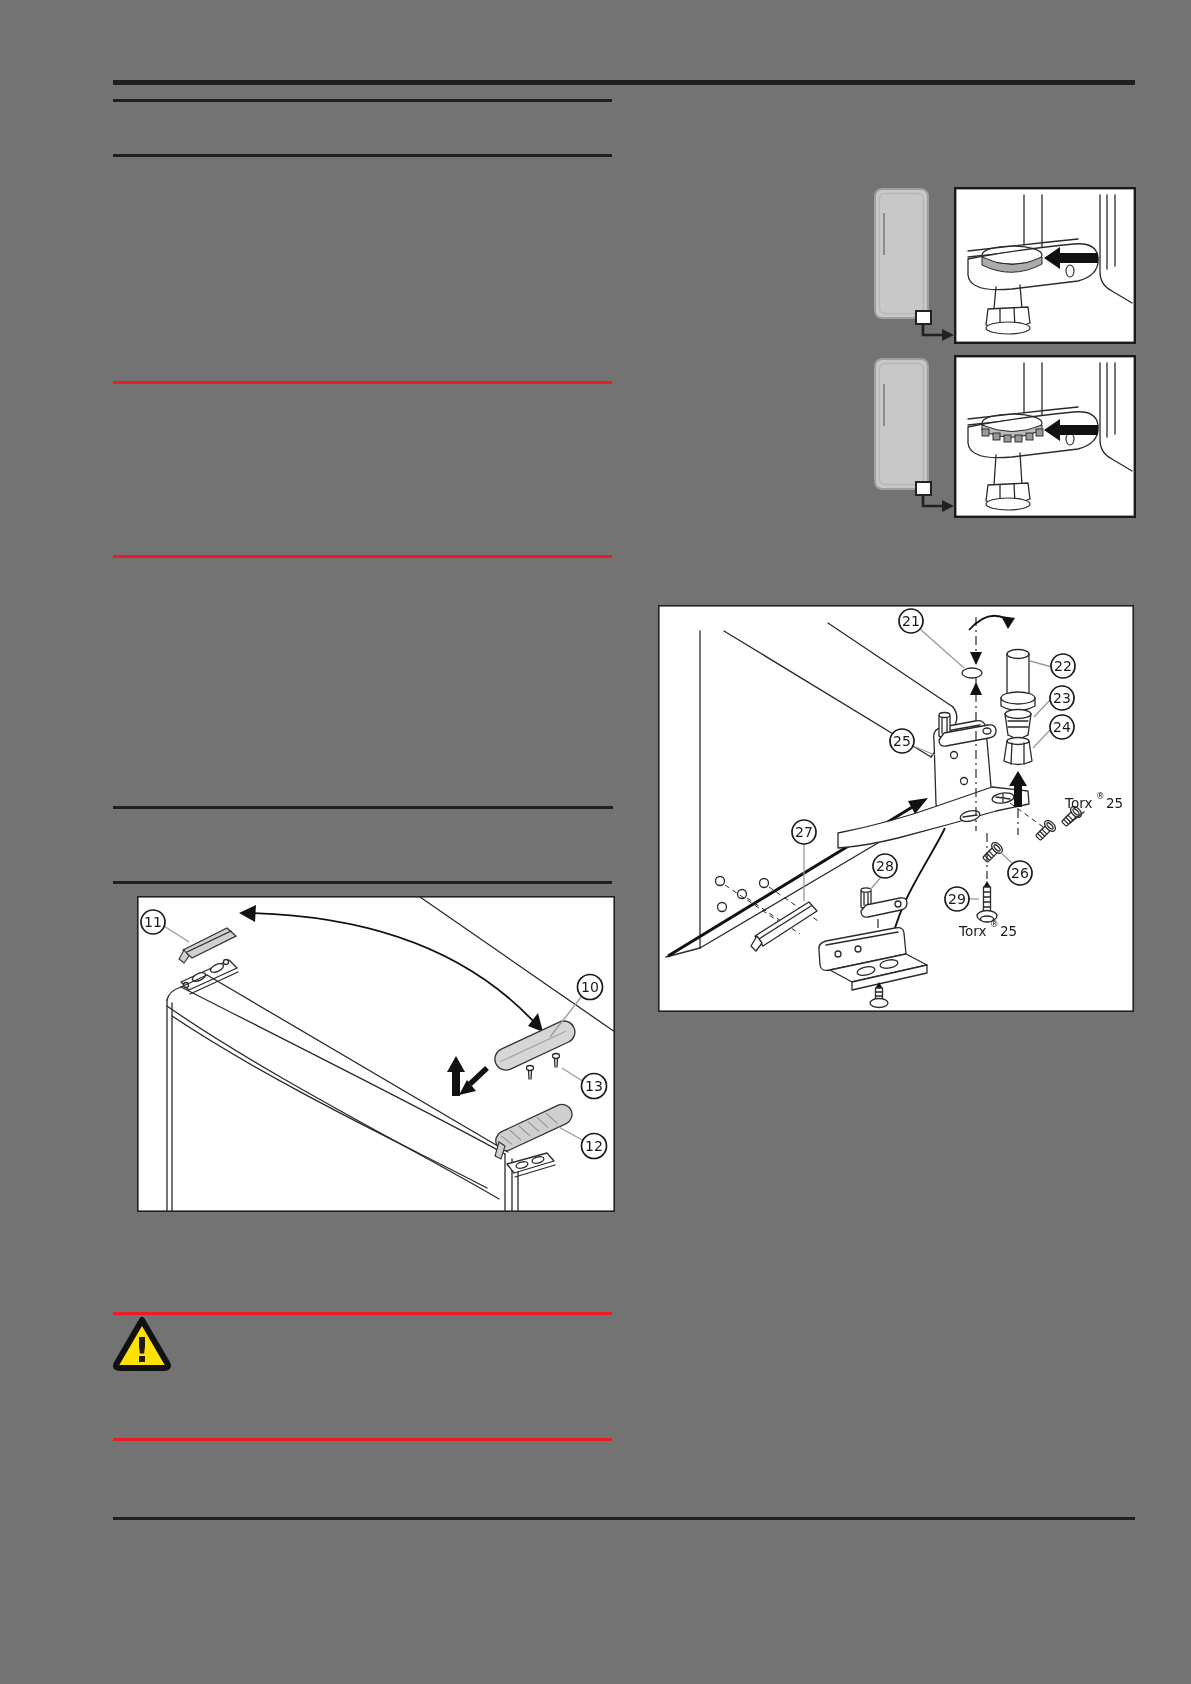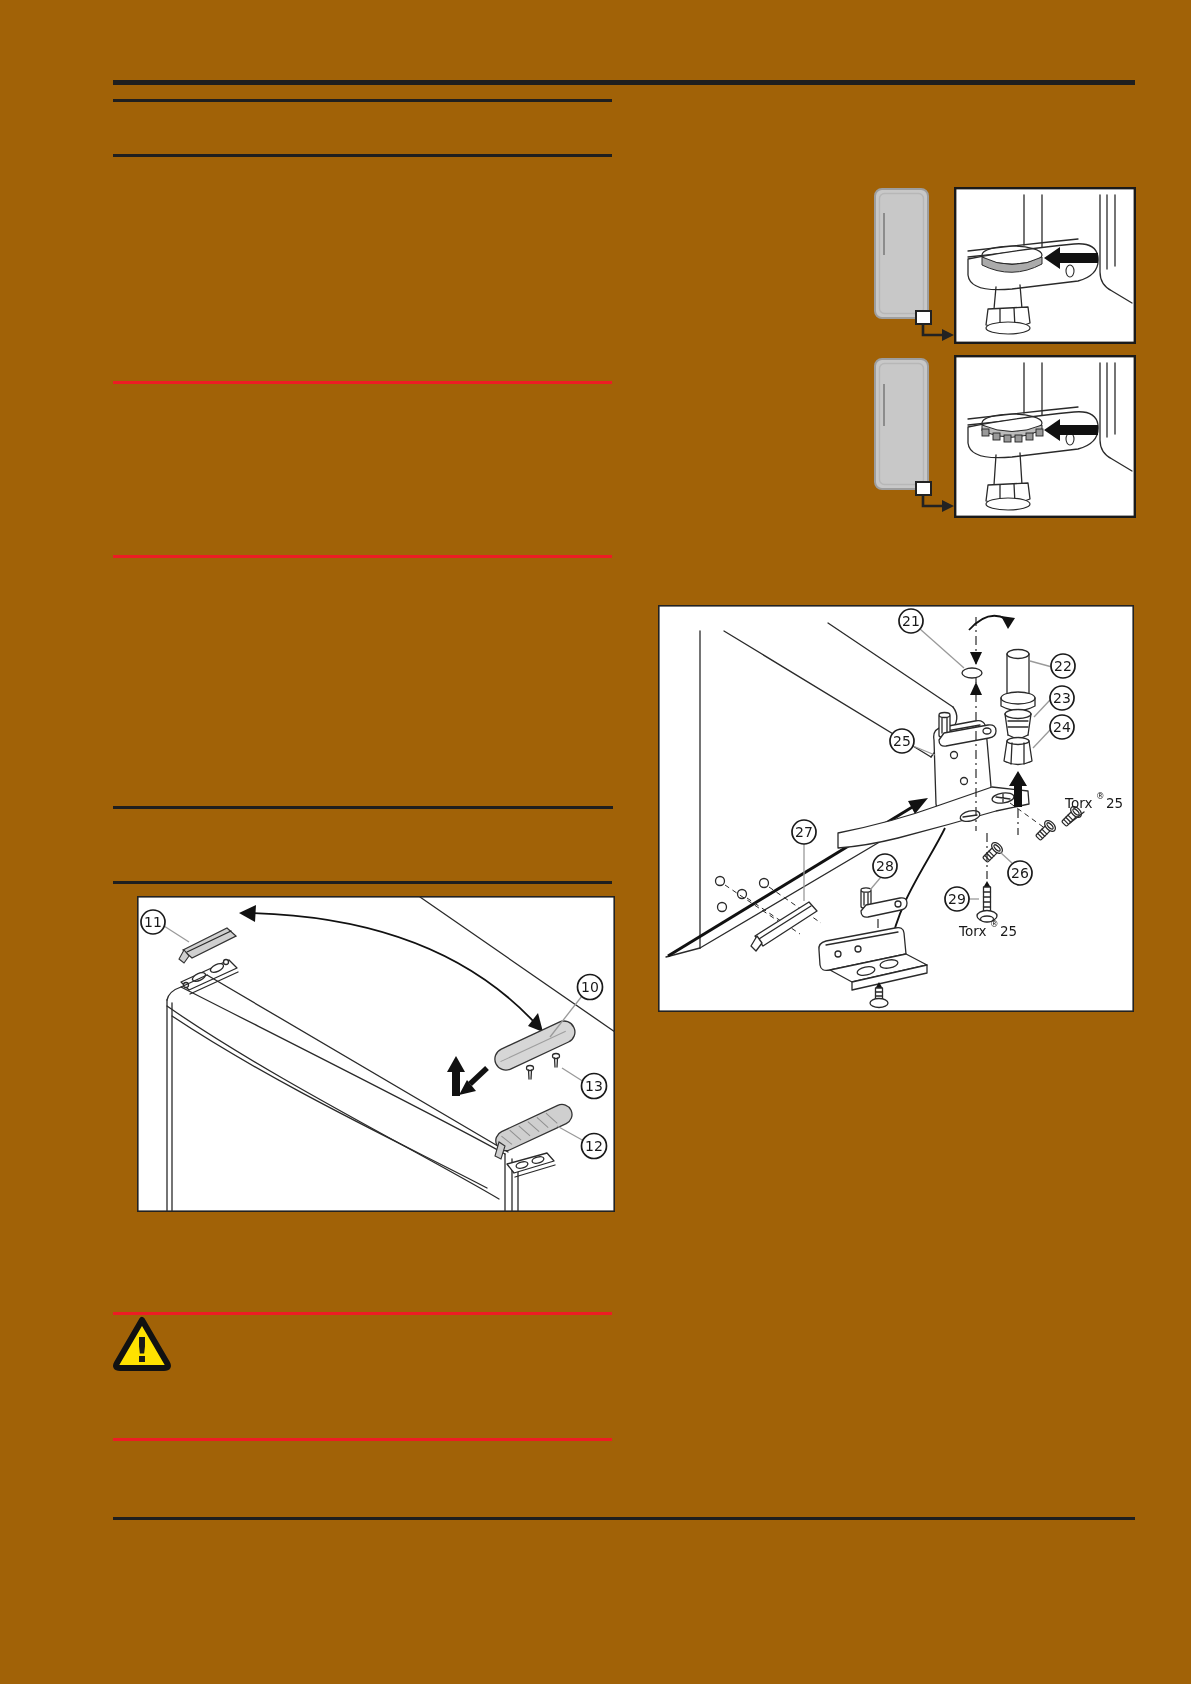--- a/index.html
+++ b/index.html
@@ -1,19 +1,19 @@
 <!DOCTYPE html>
 <html><head>
 <meta charset="utf-8">
 <style>
   html,body{margin:0;padding:0;background:#ffffff;}
   .page{
     position:relative;
     width:1191px;height:1684px;
-    background:#a16207;
+    background:#737373;
     font-family:"DejaVu Sans", sans-serif;
     overflow:hidden;
   }
   .rule{position:absolute;}
   .rule-black{background:#1f1f1f;}
   .rule-red{background:#ED1C24;}
   .fig{position:absolute;}
   svg text{font-family:"DejaVu Sans", sans-serif;fill:#1a1a1a;}
   .callout-circle{fill:#ffffff;stroke:#1a1a1a;stroke-width:1.7;}
   .callout-text{font-size:14px;text-anchor:middle;}

